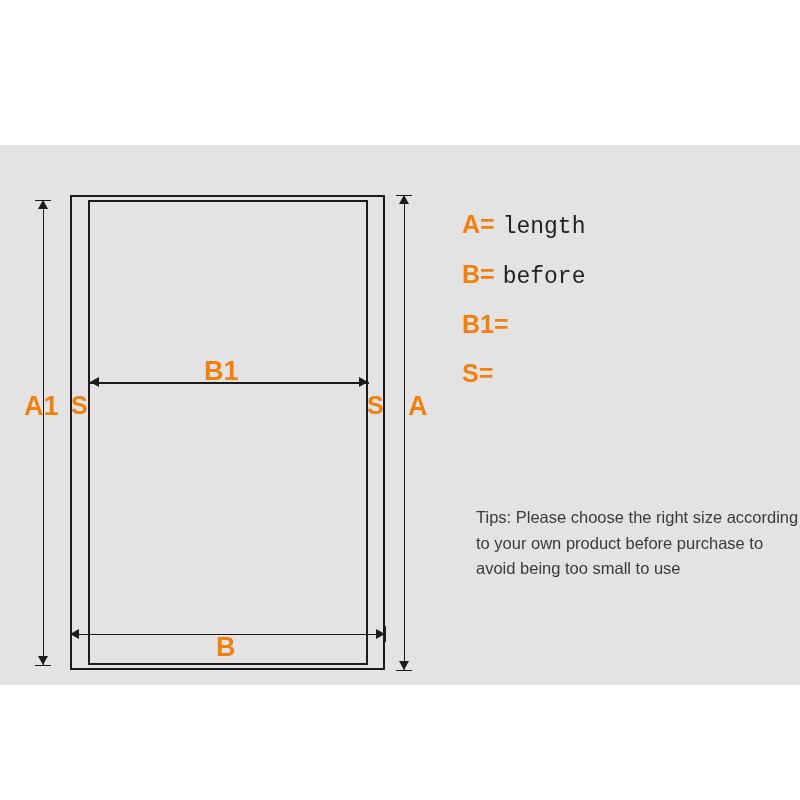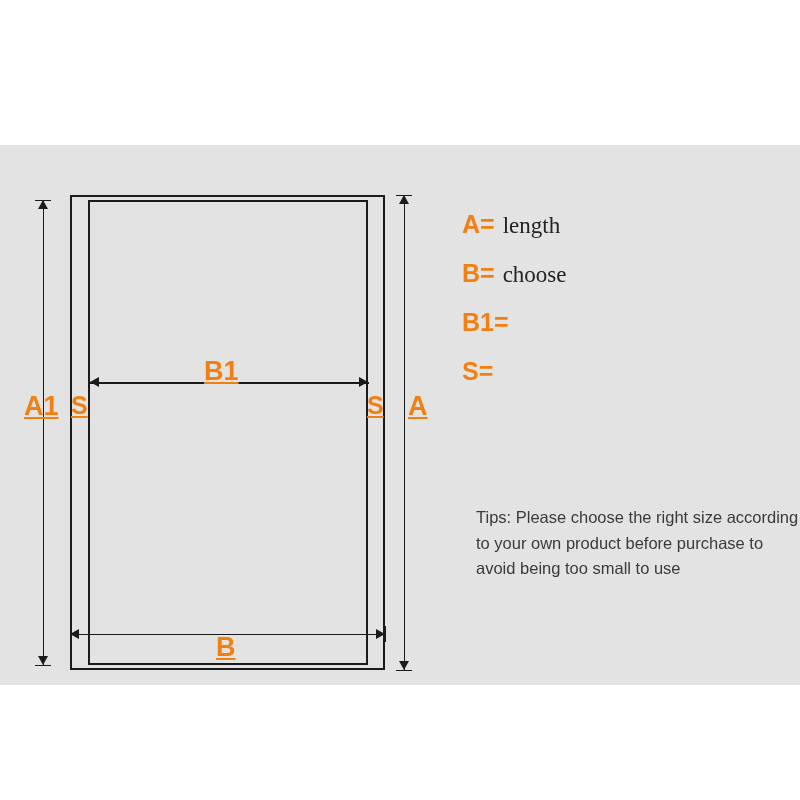--- a/index.html
+++ b/index.html
@@ -121,21 +121,20 @@
   }
 
   
   .lbl {
     position: absolute;
     color: #f28011;
     font-weight: bold;
     font-family: "Liberation Sans", sans-serif;
     line-height: 1;
     white-space: nowrap;
-    text-decoration: underline;
   }
 
   
   #legend {
     position: absolute;
     left: 462px;
     top: 210px;
     width: 330px;
   }
   .legend-row {
@@ -147,21 +146,21 @@
   .legend-key {
     color: #f28011;
     font-weight: bold;
     font-size: 25px;
     margin-right: 8px;
     font-family: "Liberation Sans", sans-serif;
   }
   .legend-val {
     color: #222222;
     font-size: 23px;
-    font-family: Liberation Serif, serif;
+    font-family: Liberation Mono, monospace;
   }
   #tips {
     position: absolute;
     left: 476px;
     top: 505px;
     width: 325px;
     color: #3a3a3a;
     font-size: 16.5px;
     line-height: 1.55;
     font-family: "Liberation Sans", sans-serif;
@@ -214,21 +213,21 @@
   <div id="legend">
 
     <div class="legend-row">
       <span class="legend-key">A=</span>
       <span class="legend-val">length</span>
     </div>
 
 
     <div class="legend-row">
       <span class="legend-key">B=</span>
-      <span class="legend-val">choose</span>
+      <span class="legend-val">before</span>
     </div>
 
     <div class="legend-row">
       <span class="legend-key">B1=</span>
     </div>
 
     <div class="legend-row">
       <span class="legend-key">S=</span>
     </div>
 

